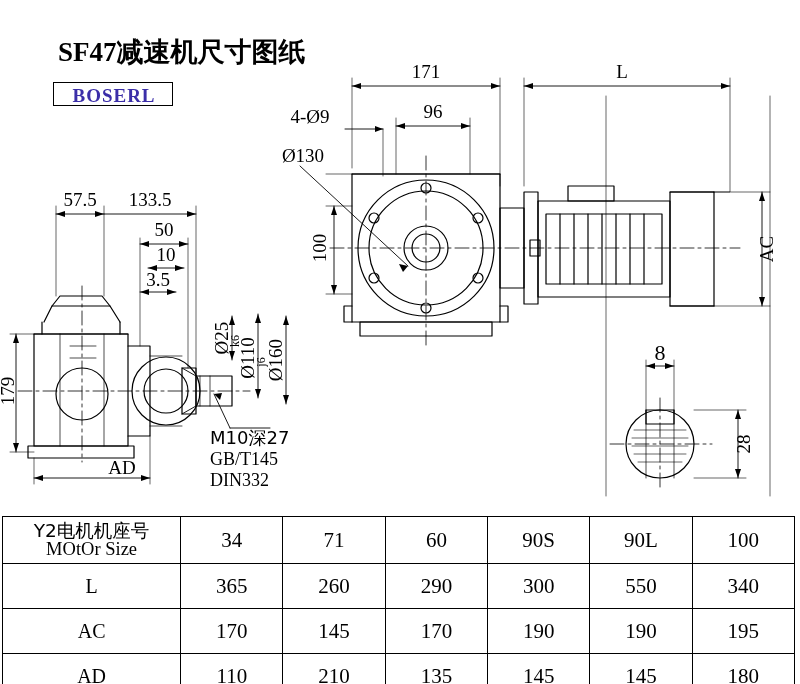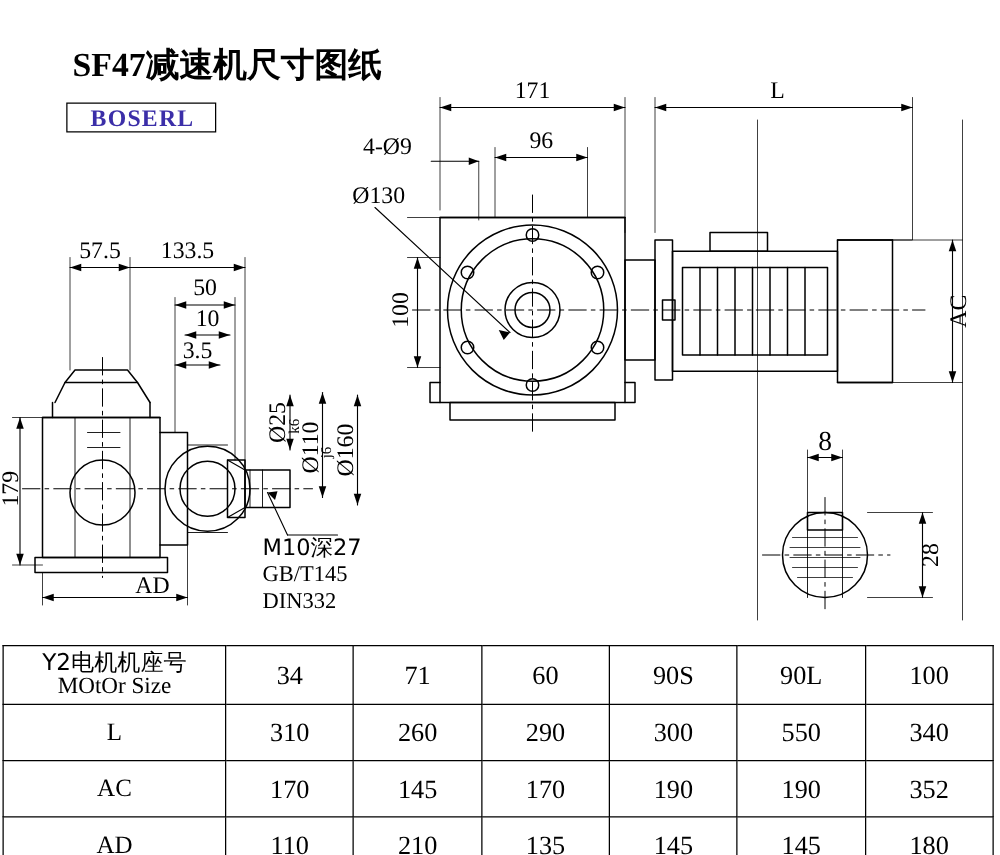--- a/index.html
+++ b/index.html
@@ -337,35 +337,35 @@
         </td>
         <td class="datacell">34</td>
         <td class="datacell">71</td>
         <td class="datacell">60</td>
         <td class="datacell">90S</td>
         <td class="datacell">90L</td>
         <td class="datacell">100</td>
       </tr>
       <tr>
         <td class="rowhead">L</td>
-        <td class="datacell">310</td>
+        <td class="datacell">365</td>
         <td class="datacell">260</td>
         <td class="datacell">290</td>
         <td class="datacell">300</td>
         <td class="datacell">550</td>
         <td class="datacell">340</td>
       </tr>
       <tr>
         <td class="rowhead">AC</td>
         <td class="datacell">170</td>
         <td class="datacell">145</td>
         <td class="datacell">170</td>
         <td class="datacell">190</td>
         <td class="datacell">190</td>
-        <td class="datacell">352</td>
+        <td class="datacell">195</td>
       </tr>
       <tr>
         <td class="rowhead">AD</td>
         <td class="datacell">110</td>
         <td class="datacell">210</td>
         <td class="datacell">135</td>
         <td class="datacell">145</td>
         <td class="datacell">145</td>
         <td class="datacell">180</td>
       </tr>

